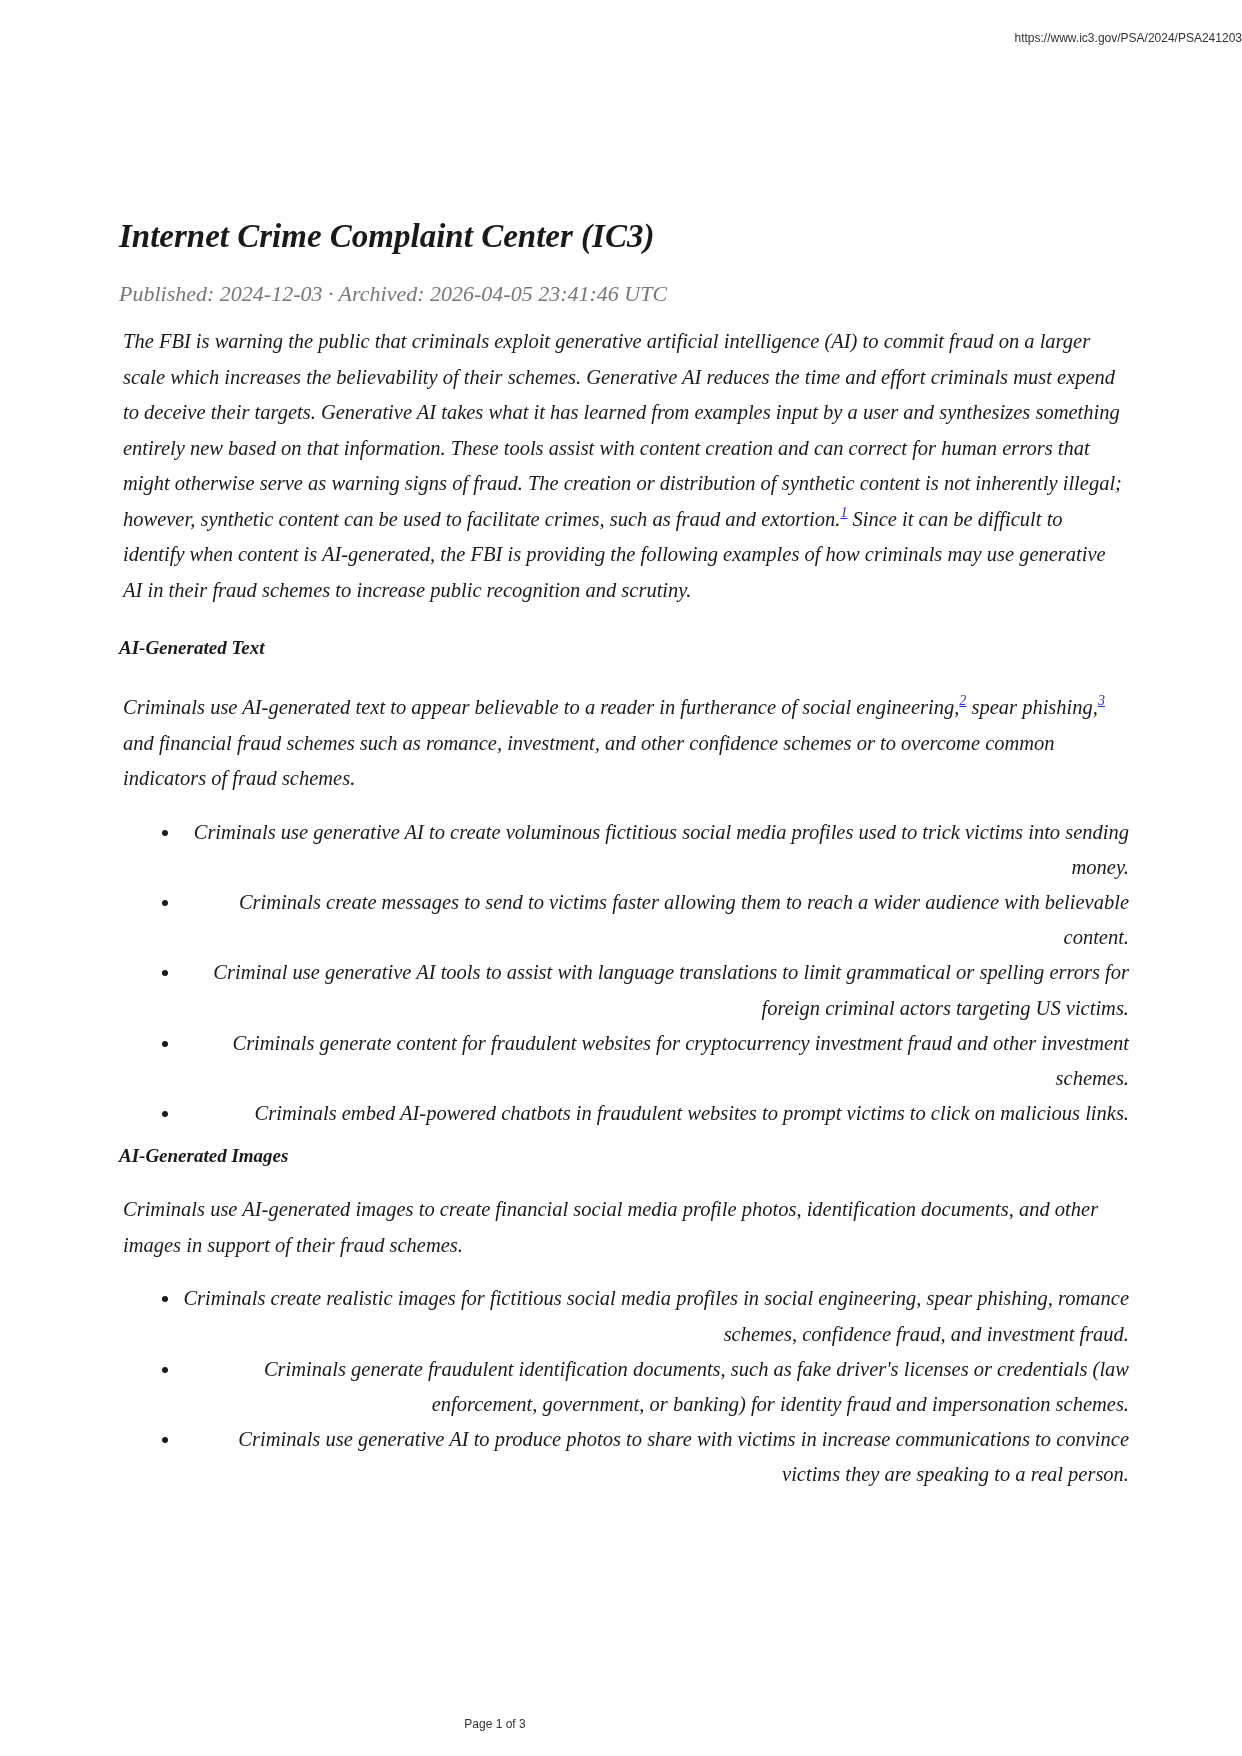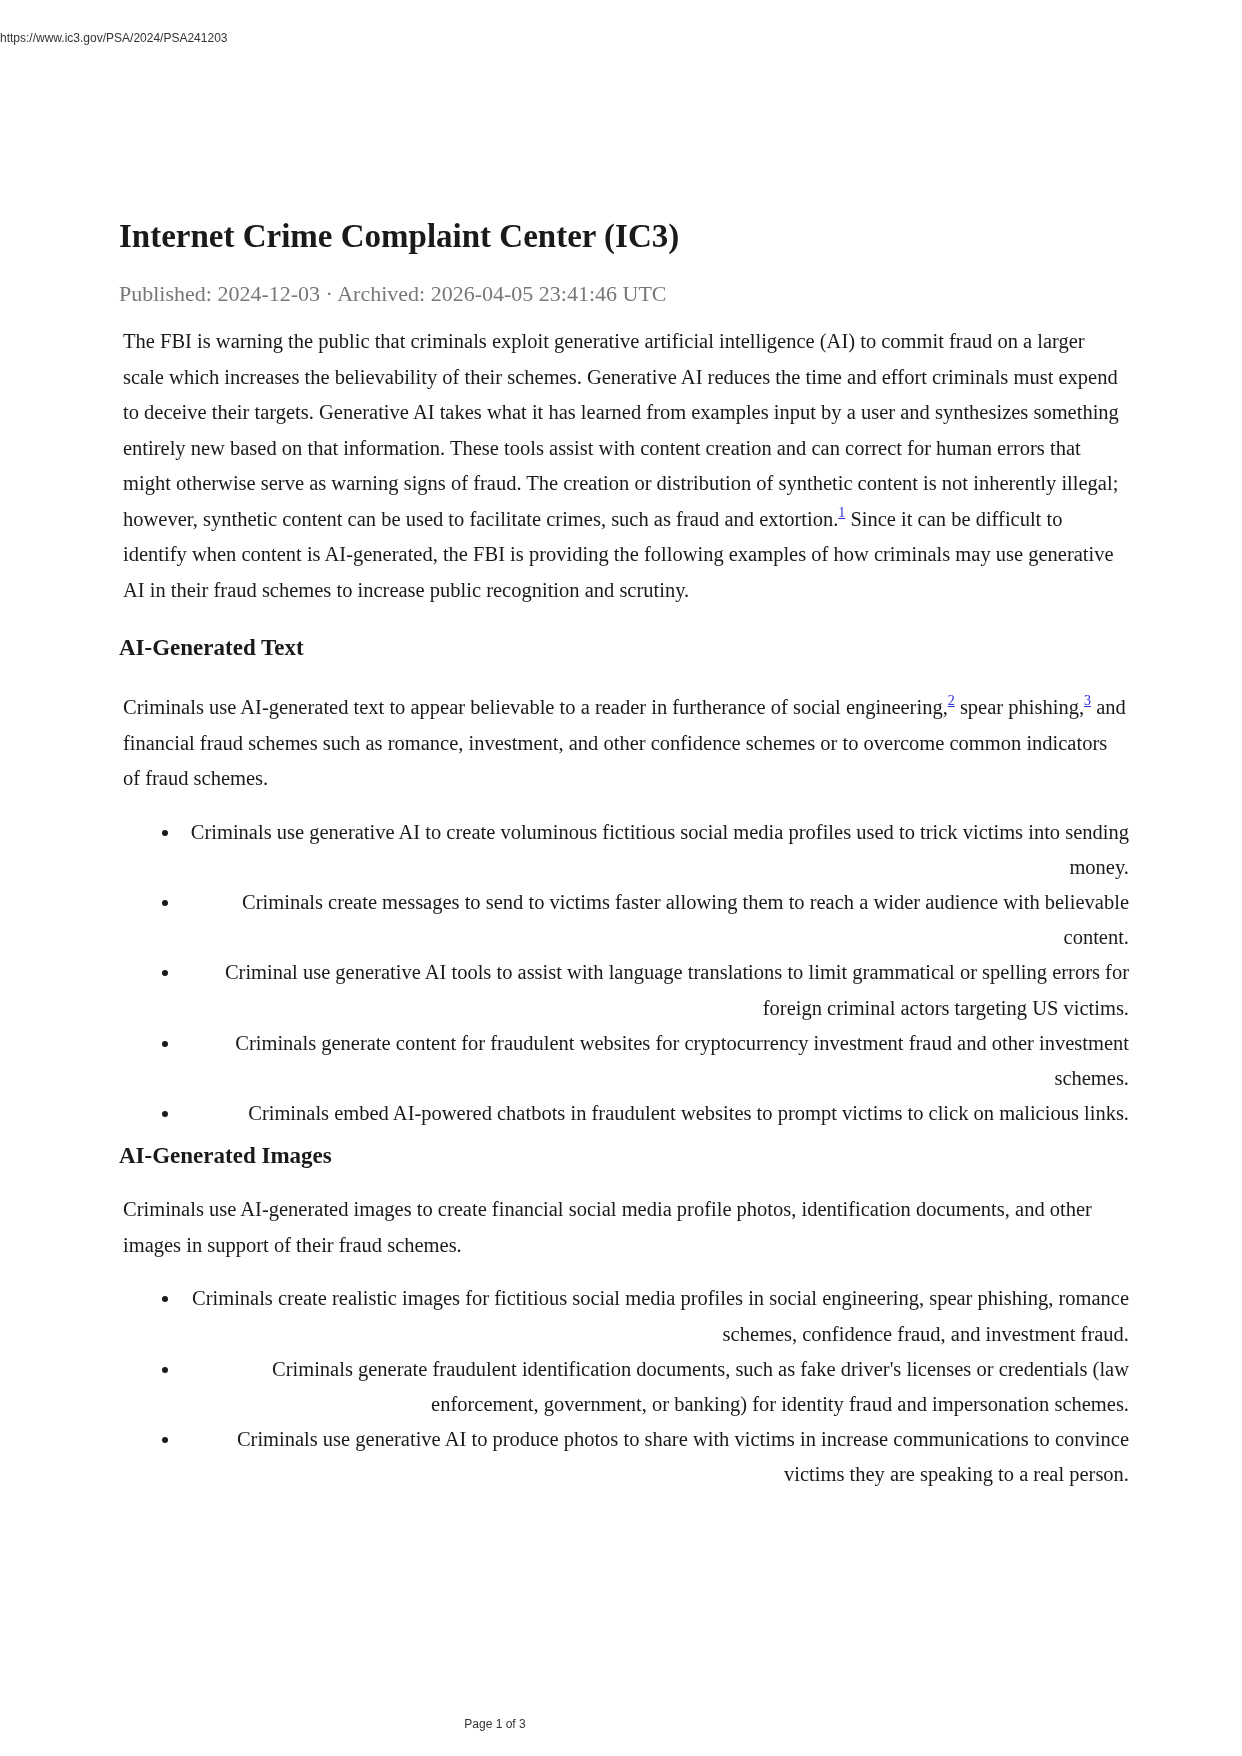--- a/index.html
+++ b/index.html
@@ -1,39 +1,39 @@
 <!DOCTYPE html>
 <html><head>
 <meta charset="utf-8">
 <style>
   html, body { margin: 0; padding: 0; background: #ffffff; }
   body { width: 1242px; height: 1756px; position: relative; overflow: hidden; }
   .page-url {
-    position: absolute; top: 31px; left: 0; width: 1242px; text-align: left;
+    position: absolute; top: 31px; left: 0; width: 1242px; text-align: right;
     font-family: "Liberation Sans", sans-serif; font-size: 12px; color: #333333;
   }
   .page-footer {
     position: absolute; top: 1717px; left: 0; width: 990px; text-align: center;
     font-family: "Liberation Sans", sans-serif; font-size: 12px; color: #333333;
   }
   .content {
     position: absolute; top: 212px; left: 119px; width: 1010px;
-    font-family: "Liberation Serif", serif; color: #1a1a1a;
+    font-family: "Liberation Serif", serif; color: #1a1a1a; font-style: italic;
   }
   h1 {
     margin: 0; font-size: 33px; font-weight: bold; line-height: 48px; color: #1a1a1a;
   }
   .meta {
     margin-top: 22px; font-size: 22px; color: #777777; line-height: 24px;
   }
   p {
     margin: 18px 0 0 4px; font-size: 20.5px; line-height: 35.5px;
   }
   h2 {
-    margin: 24px 0 0 0; font-size: 23px; font-weight: bold; line-height: 40px;
+    margin: 24px 0 0 0; font-size: 19px; font-weight: bold; line-height: 40px;
   }
   sup a {
     color: #2b2bd6; text-decoration: underline; font-size: 14px;
   }
   sup { line-height: 0; vertical-align: 9px; }
   ul { margin: 18px 0 0 0; padding-left: 62px; }
   li { font-size: 20.5px; line-height: 35.2px; text-align: right; }
 </style>
 </head>
 <body>

